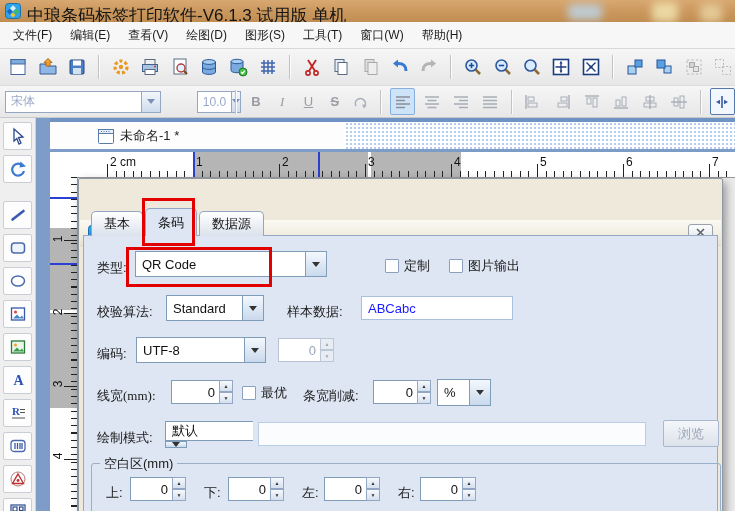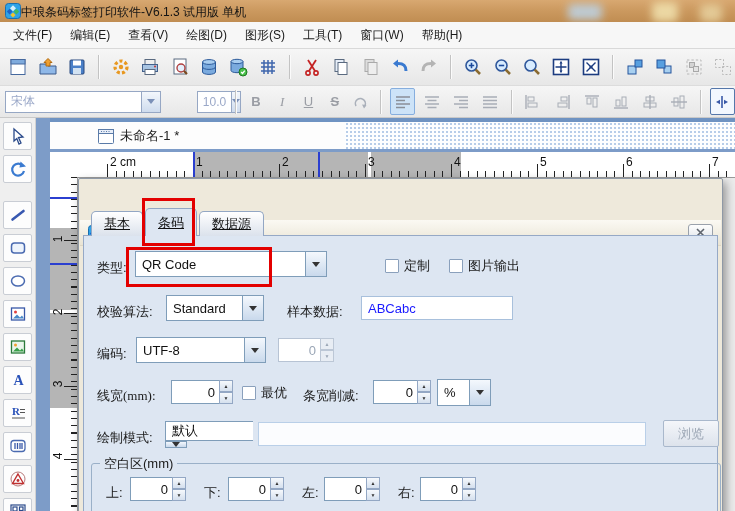--- a/index.html
+++ b/index.html
@@ -8,21 +8,21 @@
        -webkit-font-smoothing:antialiased;}
   
   .titlebar{position:absolute;left:0;top:0;width:735px;height:22px;
     background:linear-gradient(180deg,#d8a871 0%,#cc9a60 45%,#c08d52 100%);
     border-bottom:1px solid #7a6a52;overflow:hidden;}
   .blob{position:absolute;filter:blur(4px);border-radius:4px;opacity:.85;}
   .blob1{left:568px;top:4px;width:34px;height:16px;background:#bcd4e8;}
   .blob2{left:652px;top:2px;width:26px;height:20px;background:#f2e3b0;}
   .blob3{left:700px;top:4px;width:22px;height:18px;background:#e8d2a0;}
   .titlebar .app-icon{position:absolute;left:5px;top:3px;width:16px;height:16px;}
-  .title-text{position:absolute;left:21px;top:4px;font-size:12px;color:#141414;white-space:nowrap;}
+  .title-text{position:absolute;left:27px;top:4px;font-size:17px;color:#141414;white-space:nowrap;}
   
   .menubar{position:absolute;left:0;top:22px;width:735px;height:27px;background:#f7f7f7;
     border-bottom:1px solid #d9d9d9;display:flex;align-items:center;padding-left:4px;box-sizing:border-box;}
   .menu-item{padding:4px 9px;color:#1a1a1a;cursor:default;}
   
   .toolbar{position:absolute;left:0;width:735px;background:linear-gradient(180deg,#f6f6f6,#e7e7e7);
     display:flex;align-items:center;box-sizing:border-box;}
   .tb1{top:49px;height:37px;border-bottom:1px solid #dcdcdc;padding-left:6px;gap:5px;}
   .tb2{top:86px;height:32px;border-bottom:1px solid #c9c9c9;padding-left:5px;gap:4px;}
   .ib{width:28px;height:28px;display:flex;align-items:center;justify-content:center;border:1px solid transparent;border-radius:2px;}
@@ -68,21 +68,21 @@
   .v-marker{position:absolute;left:0;right:0;height:2px;background:#2b3fd0;}
   
   .dialog{position:absolute;left:78px;top:178px;width:645px;height:350px;background:#eee9db;
     border:1px solid #8f99a6;border-radius:2px;box-shadow:3px 4px 10px rgba(40,40,40,.45);box-sizing:border-box;}
   .dlg-titlebar{position:absolute;left:1px;top:1px;right:1px;height:26px;
     background:linear-gradient(180deg,#fbf9f3,#e9e4d4);border-bottom:1px solid #ddd6c4;
     display:flex;align-items:center;padding:0 8px;box-sizing:border-box;margin-top:40px;}
   .dlg-title{margin-left:7px;font-size:13px;color:#111;}
   .dlg-close{margin-left:auto;width:23px;height:16px;border:1px solid #9aa1ab;border-radius:3px;
     background:linear-gradient(180deg,#fefefe,#dfe3e8);display:flex;align-items:center;justify-content:center;}
-  .dlg-tabs{position:absolute;left:12px;top:30px;height:27px;display:flex;align-items:flex-end;gap:2px;z-index:3;text-decoration:underline;}
+  .dlg-tabs{position:absolute;left:12px;top:30px;height:27px;display:flex;align-items:flex-end;gap:2px;z-index:3;}
   .dlg-tab{height:24px;padding:0 12px;display:flex;align-items:center;font-size:13px;color:#111;
     background:linear-gradient(180deg,#ffffff,#dbe2ec);border:1px solid #93a7c4;border-bottom:none;border-radius:5px 5px 0 0;}
   .dlg-tab.selected{height:27px;background:#dde6f2;position:relative;z-index:4;}
   .dlg-body{position:absolute;left:4px;right:4px;top:56px;bottom:4px;background:#dde6f2;border:1px solid #96a9c6;box-sizing:border-box;}
   .lbl{position:absolute;font-size:13px;color:#1a1a1a;white-space:nowrap;}
   .swcombo{position:absolute;height:26px;display:flex;align-items:stretch;box-sizing:border-box;}
   .swcombo .cfield{flex:1;background:#fff;border:1px solid #7f9db9;border-right:none;display:flex;align-items:center;padding:0 6px;font-size:13px;color:#111;}
   .swcombo .cbtn{width:20px;border:1px solid #7f9db9;background:linear-gradient(180deg,#f4f8fd,#c9d9ec);
     display:flex;align-items:center;justify-content:center;}
   .textfield{position:absolute;background:#fff;border:1px solid #a8c0dc;display:flex;align-items:center;padding:0 6px;font-size:13px;box-sizing:border-box;}

